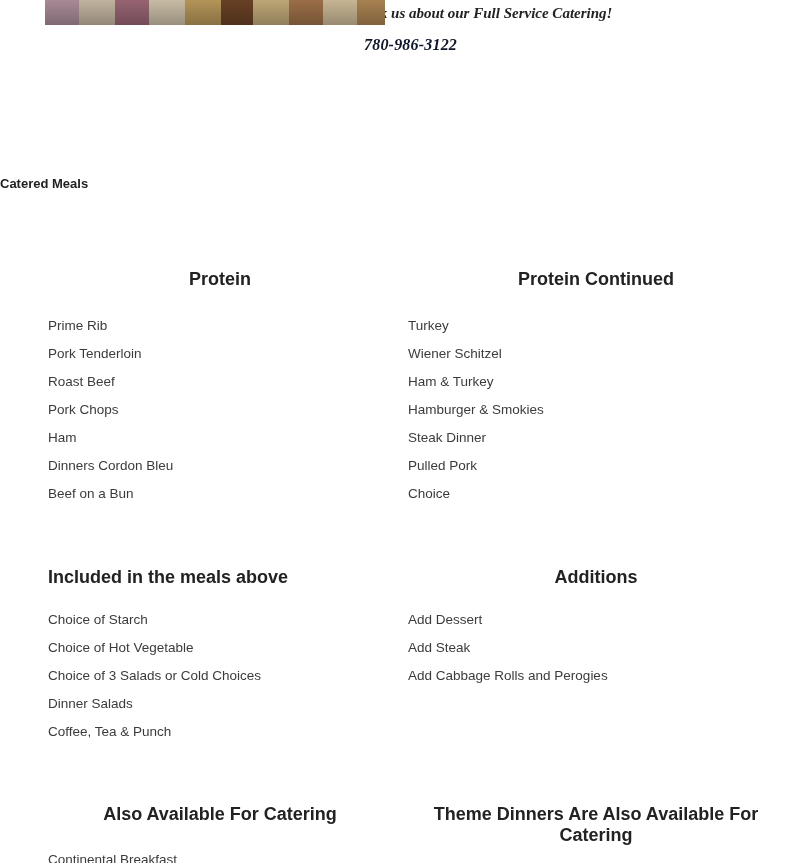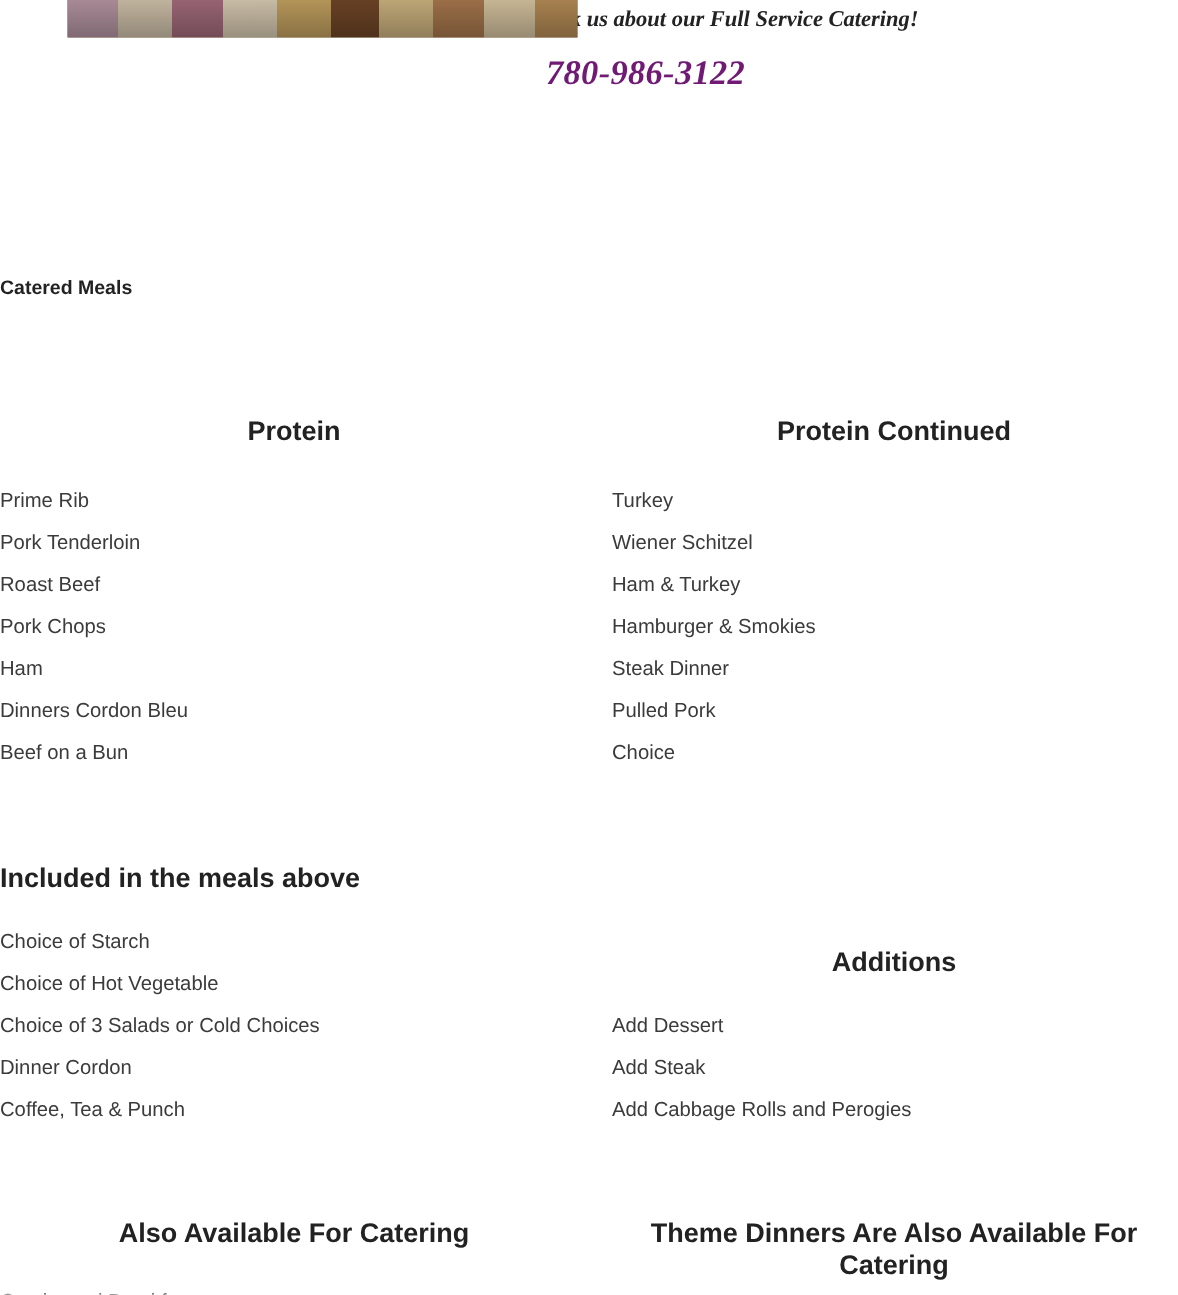--- a/index.html
+++ b/index.html
@@ -75,22 +75,22 @@
     font-style: italic;
     font-size: 15px;
     color: #222222;
     line-height: 1.2;
     margin-top: 4px;
   }
   .phone {
     font-family: "Liberation Serif", serif;
     font-weight: bold;
     font-style: italic;
-    font-size: 23px;
-    color: #701a75;
+    font-size: 16px;
+    color: #0f172a;
     margin-top: 14px;
     letter-spacing: 0.2px;
   }
 
   
   .catered-meals {
     font-family: "Liberation Sans", sans-serif;
     font-weight: bold;
     font-size: 13px;
     color: #222222;
@@ -98,20 +98,21 @@
   }
 
   
   .cols {
     display: flex;
     margin-top: 78px;
   }
   .col {
     width: 392px;
     box-sizing: border-box;
+    padding-left: 48px;
   }
   .col.right {
     padding-left: 16px;
   }
   .col-title {
     font-family: "Liberation Sans", sans-serif;
     font-weight: bold;
     font-size: 18px;
     color: #222222;
     text-align: center;
@@ -125,21 +126,20 @@
     font-family: "Liberation Sans", sans-serif;
     font-size: 13.5px;
     color: #3b3b3b;
     line-height: 28px;
     white-space: nowrap;
   }
 
   .section2 {
     display: flex;
     margin-top: 59px;
-    align-items: flex-end;
   }
   .section2 .col-title {
     margin-bottom: 18px;
   }
 
   .section3 {
     display: flex;
     margin-top: 58px;
   }
   .section3 .col-title {
@@ -192,21 +192,21 @@
       <div class="item">Choice</div>
     </div>
   </div>
 
   <div class="section2">
     <div class="col">
       <div class="col-title left-align">Included in the meals above</div>
       <div class="item">Choice of Starch</div>
       <div class="item">Choice of Hot Vegetable</div>
       <div class="item">Choice of 3 Salads or Cold Choices</div>
-      <div class="item">Dinner Cordon</div>
+      <div class="item">Dinner Salads</div>
       <div class="item">Coffee, Tea &amp; Punch</div>
     </div>
     <div class="col right">
       <div class="col-title">Additions</div>
       <div class="item">Add Dessert</div>
       <div class="item">Add Steak</div>
       <div class="item">Add Cabbage Rolls and Perogies</div>
     </div>
   </div>
 

